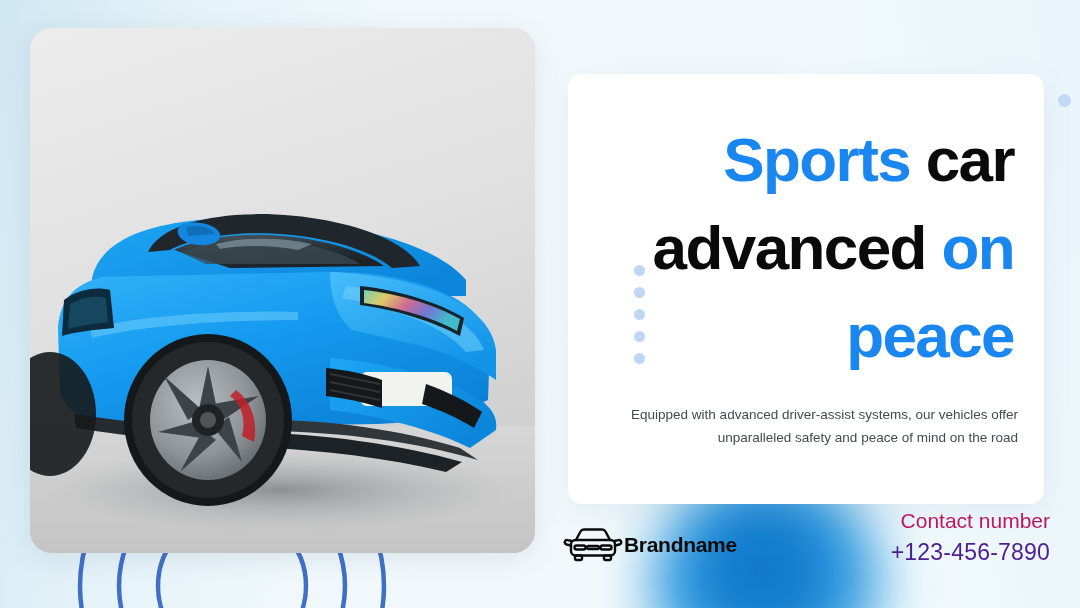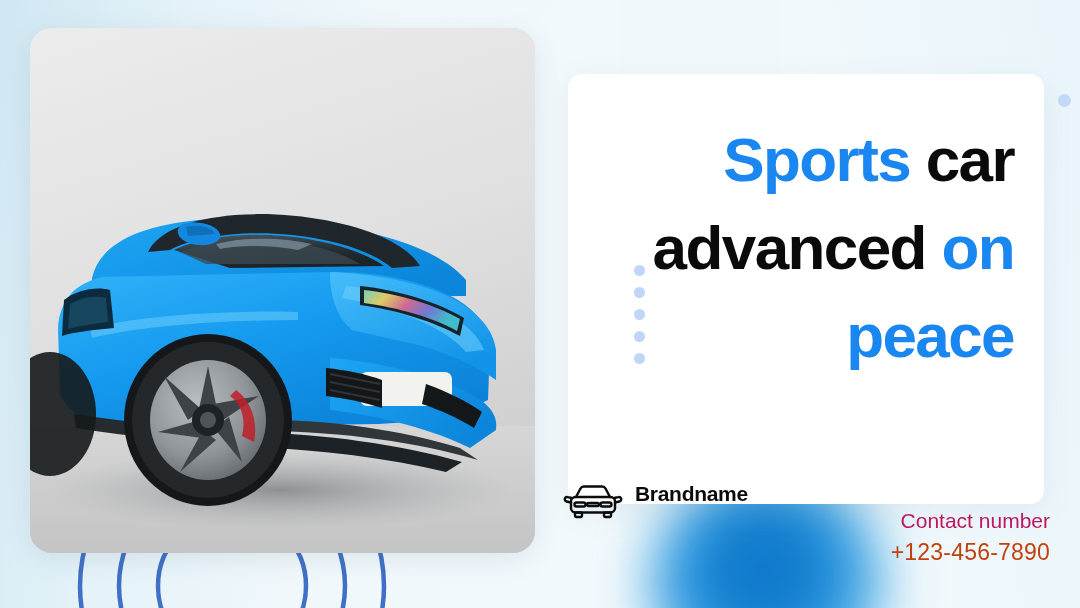--- a/index.html
+++ b/index.html
@@ -142,24 +142,24 @@
     width: 13px;
     height: 13px;
     border-radius: 50%;
     background: #c3d8f7;
   }
 
   
   .brand {
     position: absolute;
     left: 562px;
-    top: 482px;
+    top: 525px;
     display: flex;
-    align-items: flex-start;
-    gap: 11px;
+    align-items: center;
+    gap: 0;
   }
   .brand-icon { width: 62px; height: 40px; display: block; }
   .brand-name {
     font-size: 21px;
     font-weight: 800;
     color: #0b0b0b;
     letter-spacing: -0.3px;
   }
 
   
@@ -173,21 +173,21 @@
   .contact-label {
     font-size: 21px;
     line-height: 30px;
     font-weight: 400;
     color: #be185d;
   }
   .contact-number {
     font-size: 23px;
     line-height: 32px;
     font-weight: 400;
-    color: #c2410c;
+    color: #4c1d95;
     letter-spacing: 0.2px;
   }
 </style>
 </head>
 <body>
 
 <div class="banner">
 
   <div class="bg-wash-left"></div>
   <div class="bg-wash-right"></div>
@@ -331,20 +331,21 @@
     </svg>
   </div>
 
   <div class="text-card">
     <div class="headline">
       <span class="line"><span class="accent">Sports</span><span> car</span></span>
       <span class="line"><span>advanced</span><span class="accent"> on</span></span>
       <span class="line"><span class="accent">peace</span></span>
     </div>
 
+    <p class="body-copy">Equipped with advanced driver-assist systems, our vehicles offer unparalleled safety and peace of mind on the road</p>
   </div>
 
   <div class="dots-column">
     <span class="dot"></span>
     <span class="dot"></span>
     <span class="dot"></span>
     <span class="dot"></span>
     <span class="dot"></span>
   </div>
 

